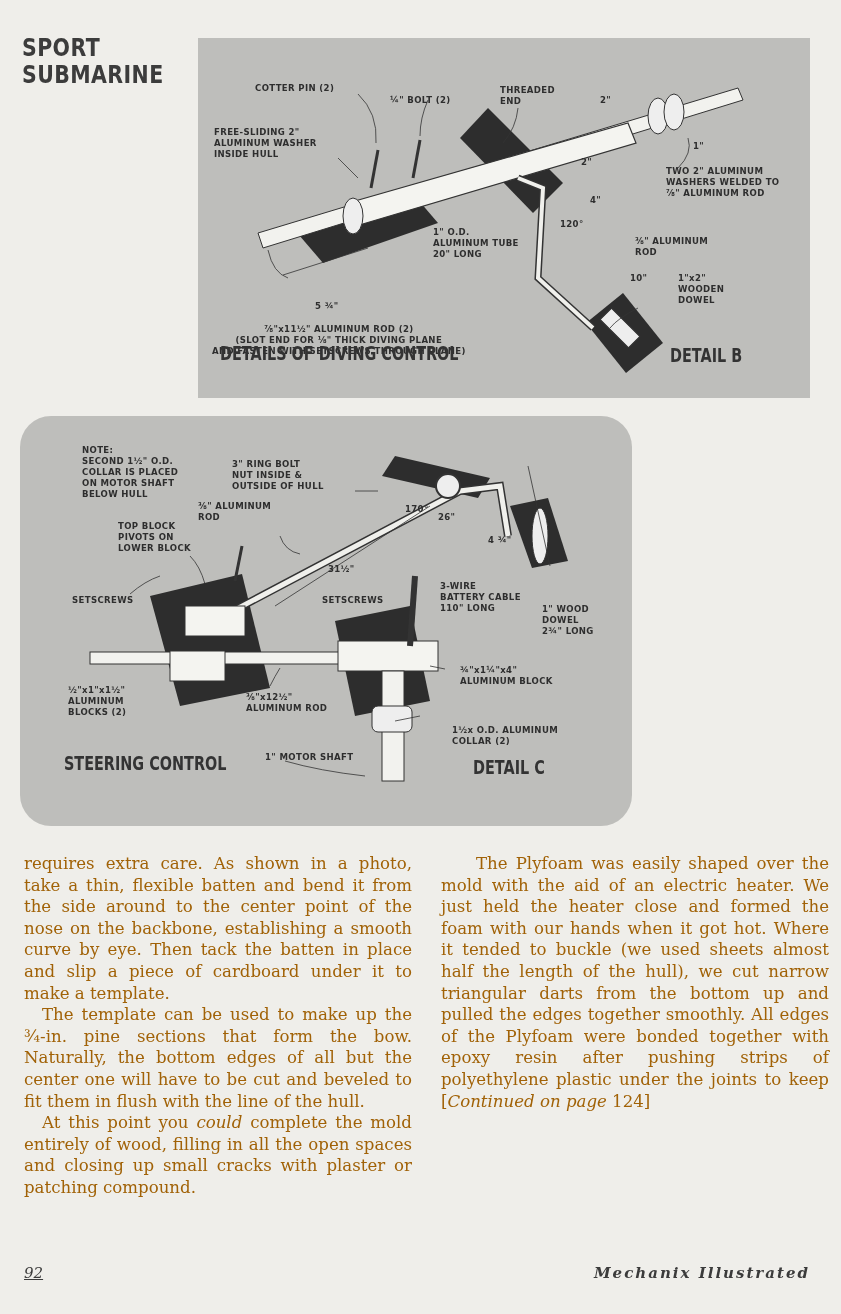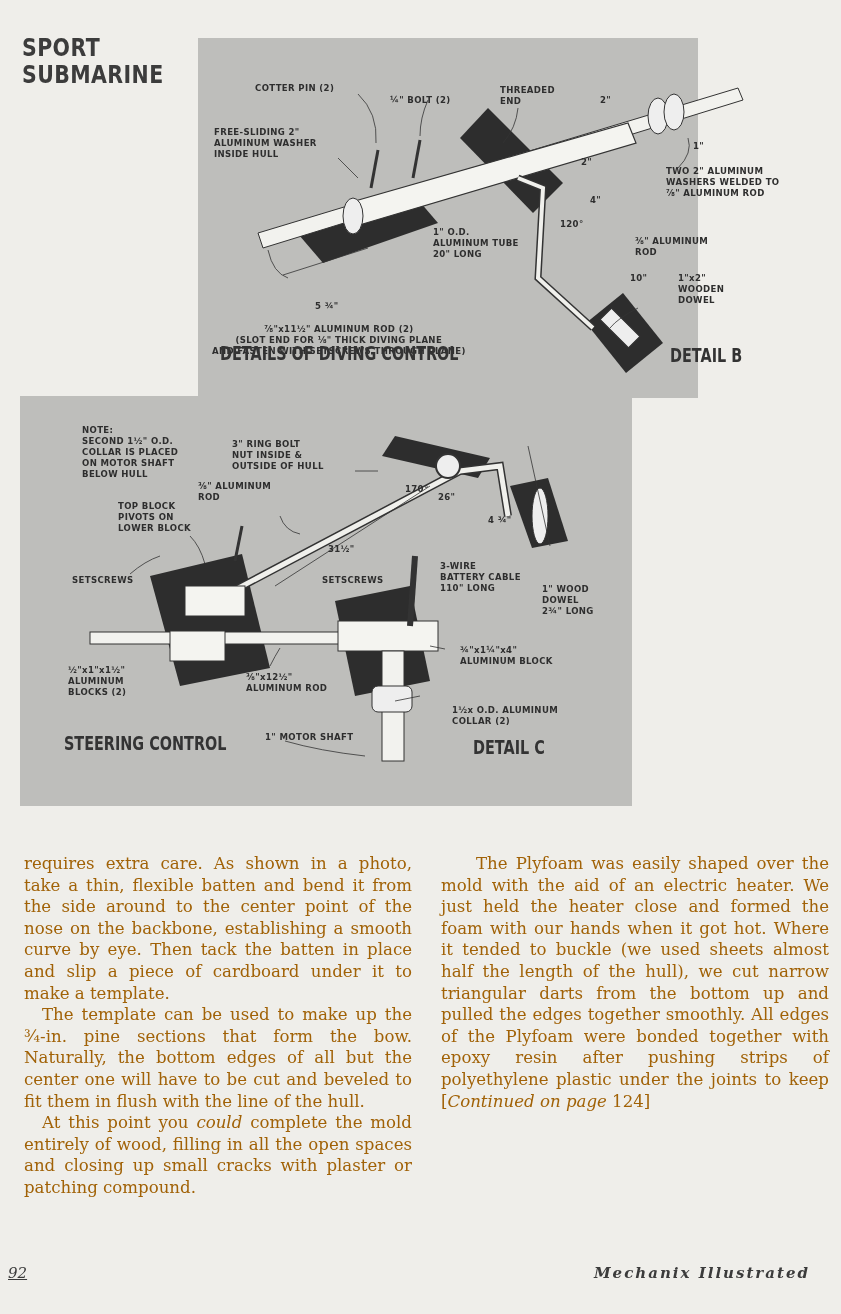--- a/index.html
+++ b/index.html
@@ -11,22 +11,22 @@
   }
   .section-title {
     position:absolute; left:22px; top:34px;
     font-family:"DejaVu Sans", sans-serif; font-weight:bold;
     font-size:25px; line-height:27px; color:#3c3c3c;
     transform:scaleX(0.82); transform-origin:left top; letter-spacing:0.5px;
   }
   .panel {
     position:absolute; background:#bebebb;
   }
-  #panel-diving { left:198px; top:38px; width:500px; height:360px; }
-  #panel-steering { left:20px; top:396px; width:612px; height:410px; }
+  #panel-diving { left:198px; top:38px; width:612px; height:360px; }
+  #panel-steering { left:20px; top:416px; width:612px; height:410px;border-radius:31px; }
   .panel svg { position:absolute; left:0; top:0; }
   .lbl {
     position:absolute; font-family:"DejaVu Sans", sans-serif; font-weight:bold;
     font-size:9.5px; line-height:11px; color:#2e2e2e; white-space:pre;
     letter-spacing:0.4px; transform:scaleX(0.9); transform-origin:left top;
   }
   .cap {
     position:absolute; font-family:"DejaVu Sans", sans-serif; font-weight:bold;
     font-size:20px; line-height:22px; color:#333; white-space:nowrap;
     transform:scaleX(0.72); transform-origin:left top;
@@ -37,21 +37,21 @@
   }
   .col p { margin:0; }
   .col p.indent { text-indent:18px; }
   .col em { font-style:italic;margin-top:32px; }
   .col strong { font-weight:normal;margin-left:17px; }
   #col-left { left:24px; }
   #col-right { left:441px; }
   .folio {
     position:absolute; top:1264px; font-style:italic; font-size:15px; color:#3b3b3b;
   }
-  #page-number { left:8px;text-decoration:underline; }
+  #page-number { left:24px;text-decoration:underline; }
   #magazine-name { left:594px; font-weight:bold; letter-spacing:2px; }
 </style>
 </head>
 <body>
 
 <div class="section-title">
   <div>SPORT</div>
   <div>SUBMARINE</div>
 </div>
 

